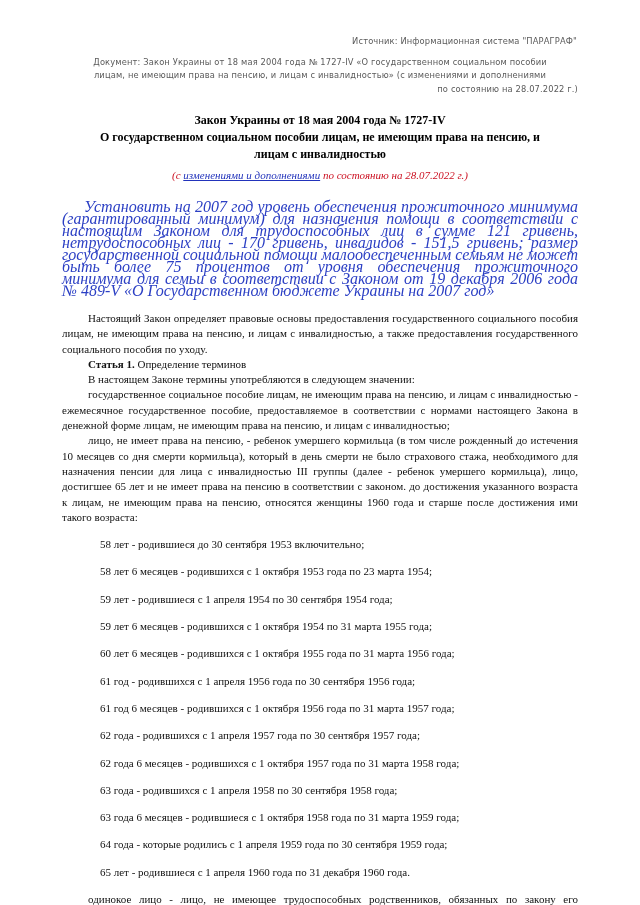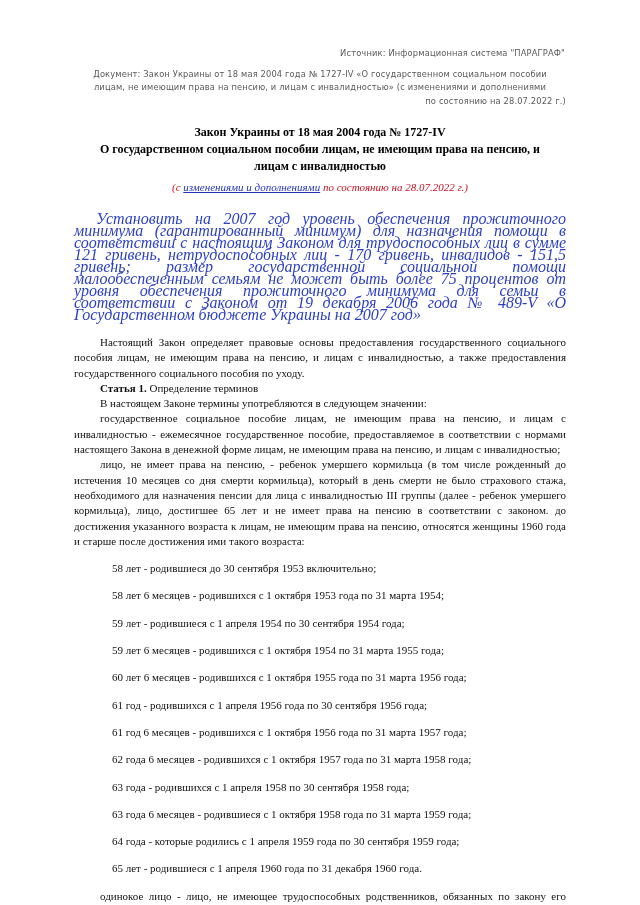--- a/index.html
+++ b/index.html
@@ -12,21 +12,21 @@
     width: 640px;
     height: 905px;
     font-family: "Liberation Serif", "DejaVu Serif", serif;
     color: #111111;
     overflow: hidden;
   }
   .page {
     width: 640px;
     height: 745px;
     box-sizing: border-box;
-    padding: 12px;
+    padding: 0;
     position: relative;
     background: #ffffff;
   }
 
   
   .doc-header {
     font-family: "DejaVu Sans", "Liberation Sans", sans-serif;
     font-size: 8.3px;
     line-height: 13.5px;
     color: #5a5a5a;
@@ -148,26 +148,27 @@
     <p class="article-head space-before"><b>Статья 1.</b><span> Определение терминов</span></p>
 
     <p class="p indent">В настоящем Законе термины употребляются в следующем значении:</p>
 
     <p class="p indent">государственное социальное пособие лицам, не имеющим права на пенсию, и лицам с инвалидностью - ежемесячное государственное пособие, предоставляемое в соответствии с нормами настоящего Закона в денежной форме лицам, не имеющим права на пенсию, и лицам с инвалидностью;</p>
 
     <p class="p indent">лицо, не имеет права на пенсию, - ребенок умершего кормильца (в том числе рожденный до истечения 10 месяцев со дня смерти кормильца), который в день смерти не было страхового стажа, необходимого для назначения пенсии для лица с инвалидностью III группы (далее - ребенок умершего кормильца), лицо, достигшее 65 лет и не имеет права на пенсию в соответствии с законом. до достижения указанного возраста к лицам, не имеющим права на пенсию, относятся женщины 1960 года и старше после достижения ими такого возраста:</p>
 
     <ul class="age-list">
       <li>58 лет - родившиеся до 30 сентября 1953 включительно;</li>
-      <li>58 лет 6 месяцев - родившихся с 1 октября 1953 года по 31 марта 1954;</li>
+      <li>58 лет 6 месяцев - родившихся с 1 октября 1953 года по 23 марта 1954;</li>
       <li>59 лет - родившиеся с 1 апреля 1954 по 30 сентября 1954 года;</li>
       <li>59 лет 6 месяцев - родившихся с 1 октября 1954 по 31 марта 1955 года;</li>
       <li>60 лет 6 месяцев - родившихся с 1 октября 1955 года по 31 марта 1956 года;</li>
       <li>61 год - родившихся с 1 апреля 1956 года по 30 сентября 1956 года;</li>
       <li>61 год 6 месяцев - родившихся с 1 октября 1956 года по 31 марта 1957 года;</li>
+      <li>62 года - родившихся с 1 апреля 1957 года по 30 сентября 1957 года;</li>
       <li>62 года 6 месяцев - родившихся с 1 октября 1957 года по 31 марта 1958 года;</li>
       <li>63 года - родившихся с 1 апреля 1958 по 30 сентября 1958 года;</li>
       <li>63 года 6 месяцев - родившиеся с 1 октября 1958 года по 31 марта 1959 года;</li>
       <li>64 года - которые родились с 1 апреля 1959 года по 30 сентября 1959 года;</li>
       <li>65 лет - родившиеся с 1 апреля 1960 года по 31 декабря 1960 года.</li>
     </ul>
 
     <p class="final-para space-before-sm">одинокое лицо - лицо, не имеющее трудоспособных родственников, обязанных по закону его содержать.</p>
 
     <p class="article-head space-before"><b>Статья 2.</b><span> Право лиц на государственное социальное пособие</span></p>

